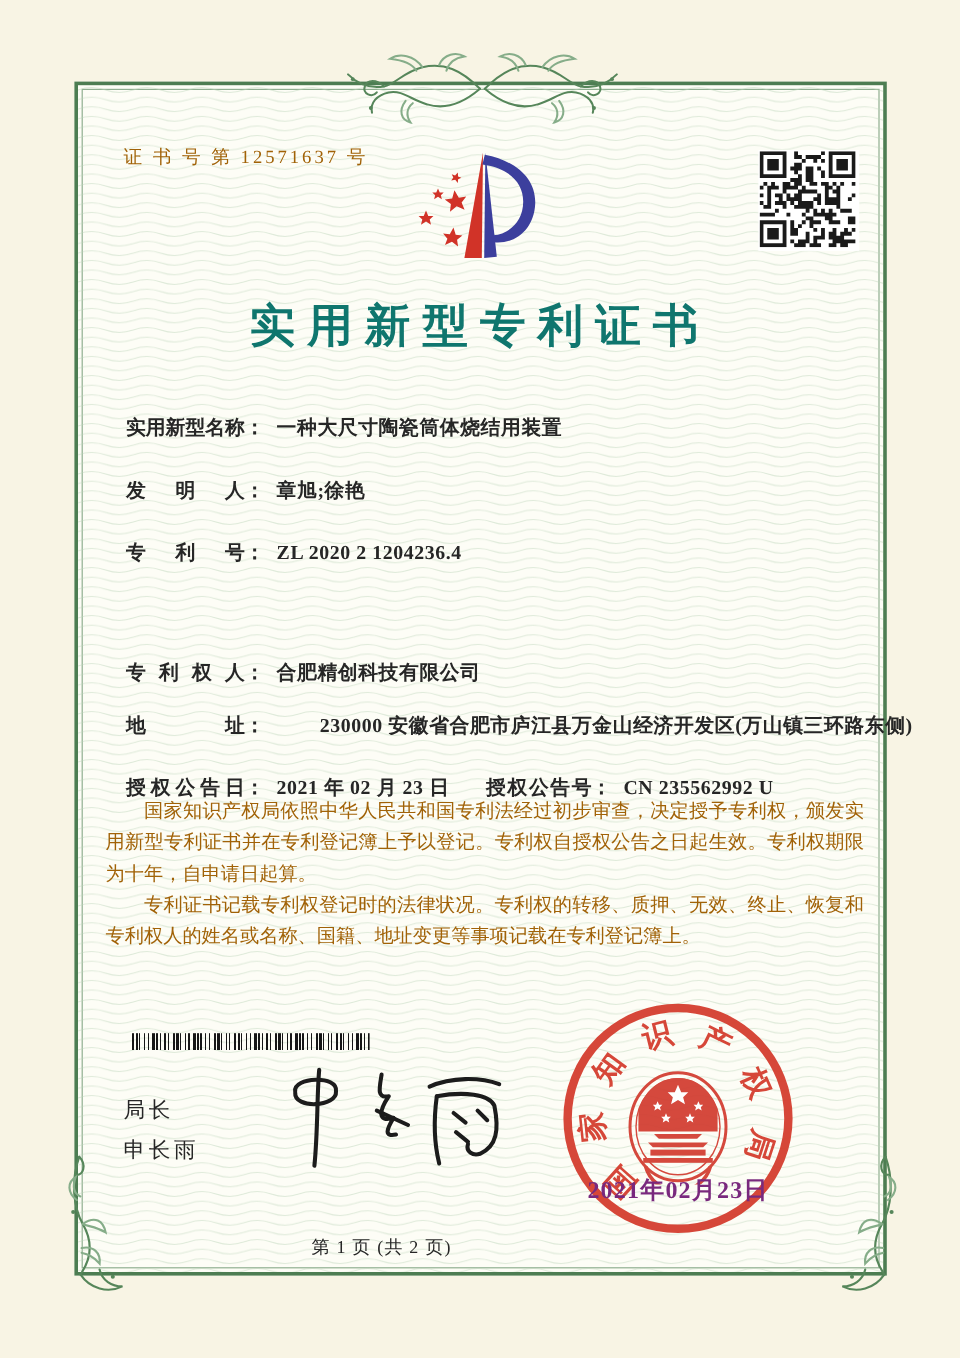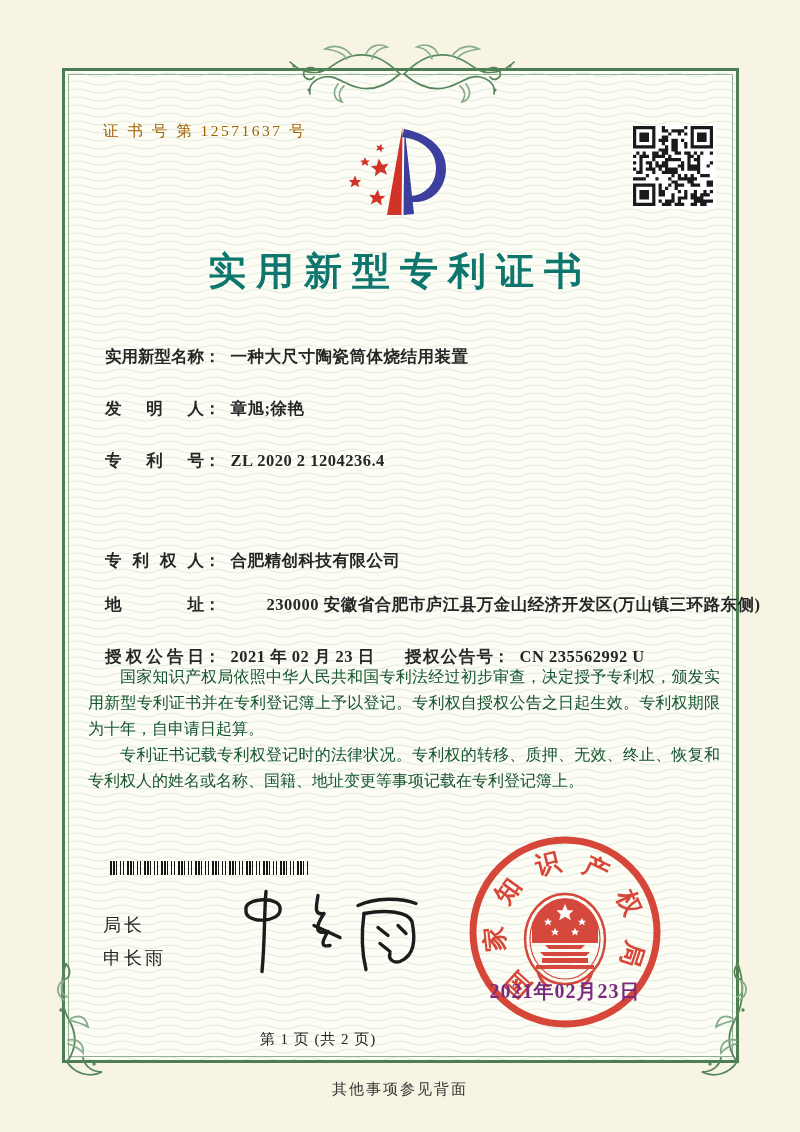--- a/index.html
+++ b/index.html
@@ -18,21 +18,21 @@
   .title{position:absolute;left:0;top:246px;width:800px;text-align:center;
          font-size:38px;font-weight:bold;letter-spacing:10px;color:#0f766e;}
   .field-row{position:absolute;left:105px;font-size:16.5px;line-height:26px;white-space:nowrap;font-weight:bold;}
   .f-label{display:inline-block;width:99px;text-align:justify;text-align-last:justify;vertical-align:top;}
   .f-label.w88{width:88px;}
   .f-colon{vertical-align:top;}
   .f-value{margin-left:10px;vertical-align:top;letter-spacing:.5px;}
   .f-value.wrap{display:inline-block;white-space:normal;width:498px;margin-left:46px;}
   .pair2{position:absolute;left:300px;top:0;}
   .body-text{position:absolute;left:88px;top:664px;width:632px;font-size:16px;line-height:26px;
-             color:#14532d;text-align:justify;}
+             color:#a16207;text-align:justify;}
   .body-text p{margin:0;text-indent:2em;}
   .barcode{position:absolute;left:110px;top:861px;width:198px;height:14px;
     background:repeating-linear-gradient(90deg,#161616 0 2px,transparent 2px 3px,#161616 3px 5px,
       transparent 5px 6px,#161616 6px 7px,transparent 7px 10px,#161616 10px 11px,transparent 11px 13px,
       #161616 13px 14px,transparent 14px 17px);}
   .sig-role{position:absolute;left:103px;top:913px;font-size:18px;letter-spacing:3px;}
   .sig-name{position:absolute;left:103px;top:946px;font-size:18px;letter-spacing:3px;}
   .sig-script{position:absolute;left:218px;top:878px;width:210px;height:108px;}
   
   .seal{position:absolute;left:465px;top:832px;width:200px;height:200px;z-index:4;opacity:.93;}
@@ -212,16 +212,15 @@
           <path d="M-25,13 L25,13 L21,17 L-21,17 Z"></path>
           <rect x="-23" y="19" width="46" height="5"></rect>
           <rect x="-29" y="26" width="58" height="4"></rect>
         </g>
         <path d="M-27,33 A 28 28 0 0 0 27,33" fill="none" stroke="#d23c30" stroke-width="3"></path>
       </svg>
       <div class="seal-date">2021年02月23日</div>
     </div>
 
     <div class="page-num">第 1 页 (共 2 页)</div>
-    <div class="back-note">其他事项参见背面</div>
 
   </div>
 </div>
 
 </body></html>

